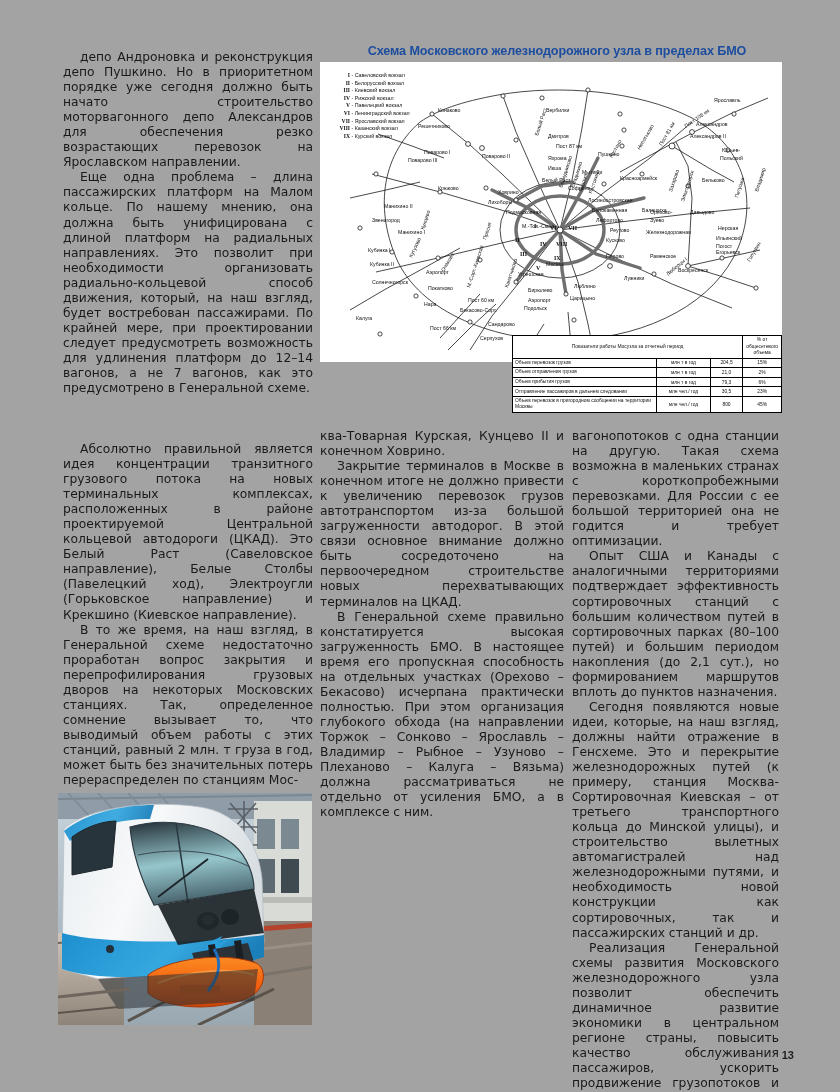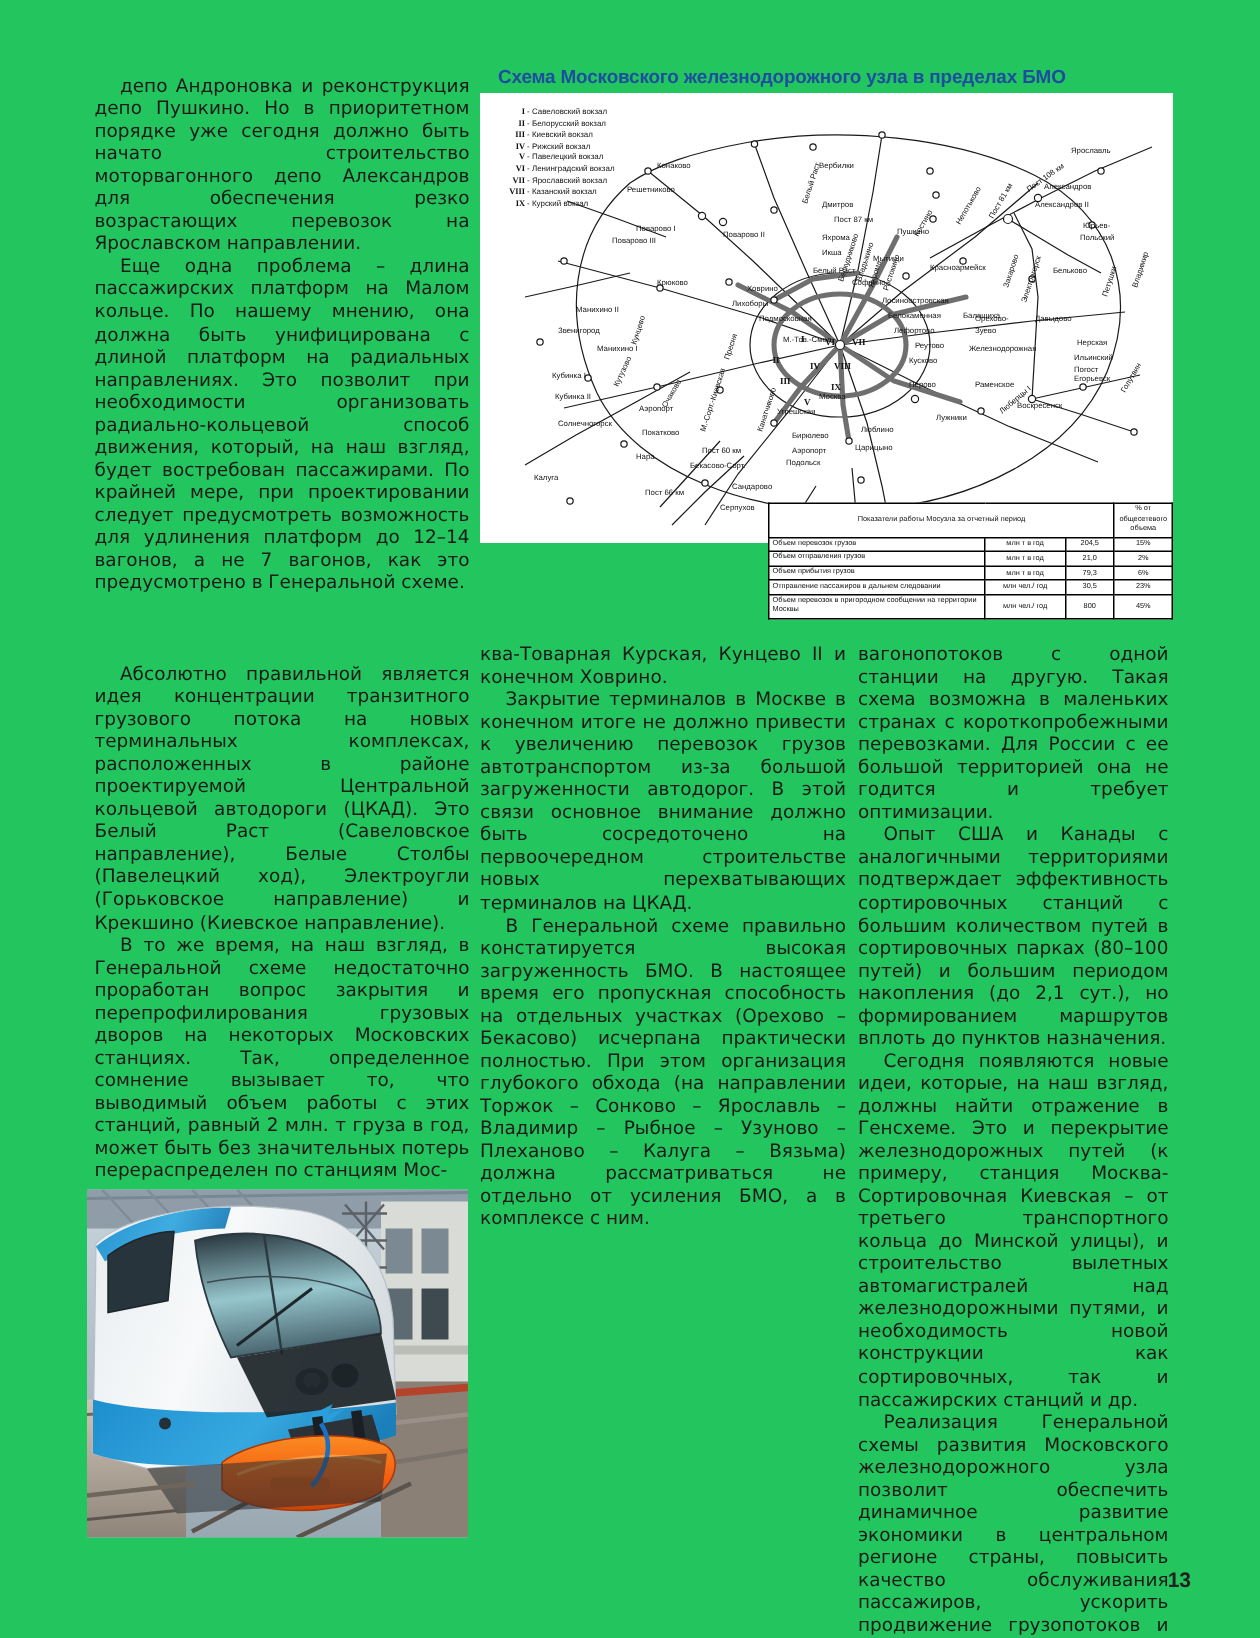--- a/index.html
+++ b/index.html
@@ -10,21 +10,21 @@
   body {
     width: 840px;
     height: 1092px;
     position: relative;
     font-family: "Liberation Sans", sans-serif;
     overflow: hidden;
   }
   .page {
     position: absolute;
     inset: 0;
-    background: #22c55e;
+    background: #a3a3a3;
   }
 
   
   .col {
     position: absolute;
     text-align: justify;
     color: #1a1a1a;
     font-size: 12.3px;
     line-height: 15.05px;
     font-family: "DejaVu Sans", sans-serif;
@@ -50,20 +50,21 @@
     left: 320px;
     top: 44px;
     width: 462px;
     height: 370px;
   }
   #map-title {
     font-family: "Liberation Sans", sans-serif;
     font-weight: bold;
     font-size: 12.6px;
     color: #1d4d9f;
+    text-align: center;
     letter-spacing: -0.1px;
     white-space: nowrap;
     margin-left: 12px;
   }
   #map-canvas {
     position: absolute;
     left: 0;
     top: 18px;
     width: 462px;
     height: 300px;
@@ -126,21 +127,21 @@
     background: #9fb3c4;
   }
   #photo svg { display: block; }
 
   
   #page-number {
     position: absolute;
     right: 46px;
     bottom: 31px;
     font-family: "Liberation Sans", sans-serif;
-    font-size: 14px;
+    font-size: 11px;
     font-weight: bold;
     color: #231f20;
   }
 
   
   .mlbl { font-family: "Liberation Sans", sans-serif; font-size: 5.2px; fill: #111; }
   .mnum { font-family: "Liberation Serif", serif; font-size: 6px; fill: #111; font-weight: bold; }
   .mline { stroke: #1a1a1a; stroke-width: 0.8; fill: none; }
   .mline-thick { stroke: #6f6f6f; stroke-width: 3.4; fill: none; stroke-linecap: round; }
   .mdot { fill: #ffffff; stroke: #1a1a1a; stroke-width: 0.8; }
@@ -160,21 +161,21 @@
     <p>В то же время, на наш взгляд, в Генеральной схеме недостаточно проработан вопрос закрытия и перепрофилирования грузовых дворов на некоторых Московских станциях. Так, определенное сомнение вызывает то, что выводимый объем работы с этих станций, равный 2 млн. т груза в год, может быть без значительных потерь перераспределен по станциям Мос-</p>
   </div>
 
   <div class="col" id="col2">
     <p class="noindent">ква-Товарная Курская, Кунцево II и конечном Ховрино.</p>
     <p>Закрытие терминалов в Москве в конечном итоге не должно привести к увеличению перевозок грузов автотранспортом из-за большой загруженности автодорог. В этой связи основное внимание должно быть сосредоточено на первоочередном строительстве новых перехватывающих терминалов на ЦКАД.</p>
     <p>В Генеральной схеме правильно констатируется высокая загруженность БМО. В настоящее время его пропускная способность на отдельных участках (Орехово – Бекасово) исчерпана практически полностью. При этом организация глубокого обхода (на направлении Торжок – Сонково – Ярославль – Владимир – Рыбное – Узуново – Плеханово – Калуга – Вязьма) должна рассматриваться не отдельно от усиления БМО, а в комплексе с ним.</p>
   </div>
 
   <div class="col" id="col3">
-    <p class="noindent">вагонопотоков с одной станции на другую. Такая схема возможна в маленьких странах с короткопробежными перевозками. Для России с ее большой территорией она не годится и требует оптимизации.</p>
+    <p class="noindent">вагонопотоков с одна станции на другую. Такая схема возможна в маленьких странах с короткопробежными перевозками. Для России с ее большой территорией она не годится и требует оптимизации.</p>
     <p>Опыт США и Канады с аналогичными территориями подтверждает эффективность сортировочных станций с большим количеством путей в сортировочных парках (80–100 путей) и большим периодом накопления (до 2,1 сут.), но формированием маршрутов вплоть до пунктов назначения.</p>
     <p>Сегодня появляются новые идеи, которые, на наш взгляд, должны найти отражение в Генсхеме. Это и перекрытие железнодорожных путей (к примеру, станция Москва-Сортировочная Киевская – от третьего транспортного кольца до Минской улицы), и строительство вылетных автомагистралей над железнодорожными путями, и необходимость новой конструкции как сортировочных, так и пассажирских станций и др.</p>
     <p>Реализация Генеральной схемы развития Московского железнодорожного узла позволит обеспечить динамичное развитие экономики в центральном регионе страны, повысить качество обслуживания пассажиров, ускорить продвижение грузопотоков и сократить внутренние издержки на перевозки.</p>
   </div>
 
   <div id="map-block">
 
     <div id="map-title">Схема Московского железнодорожного узла в пределах БМО</div>
 
     <div id="map-canvas">

